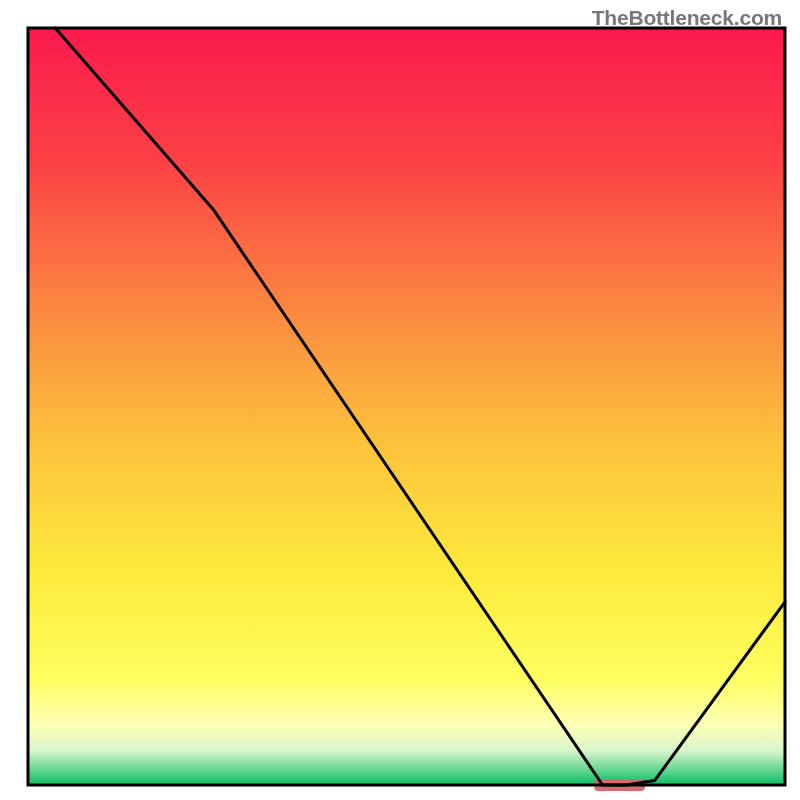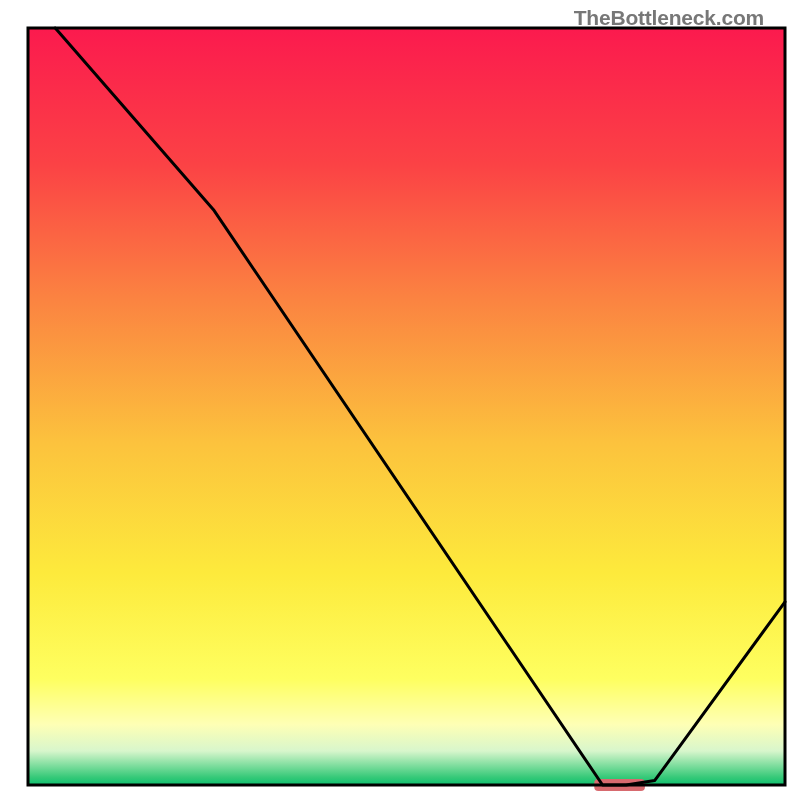--- a/index.html
+++ b/index.html
@@ -11,21 +11,21 @@
     overflow: hidden;
   }
   .chart-container {
     position: relative;
     width: 800px;
     height: 800px;
   }
   .watermark {
     position: absolute;
     top: 6px;
-    right: 36px;
+    right: 18px;
     font-family: Arial, Helvetica, sans-serif;
     font-size: 21px;
     font-weight: 600;
     color: #777;
     letter-spacing: -0.2px;
     z-index: 3;
   }
   svg.plot {
     position: absolute;
     left: 0;

